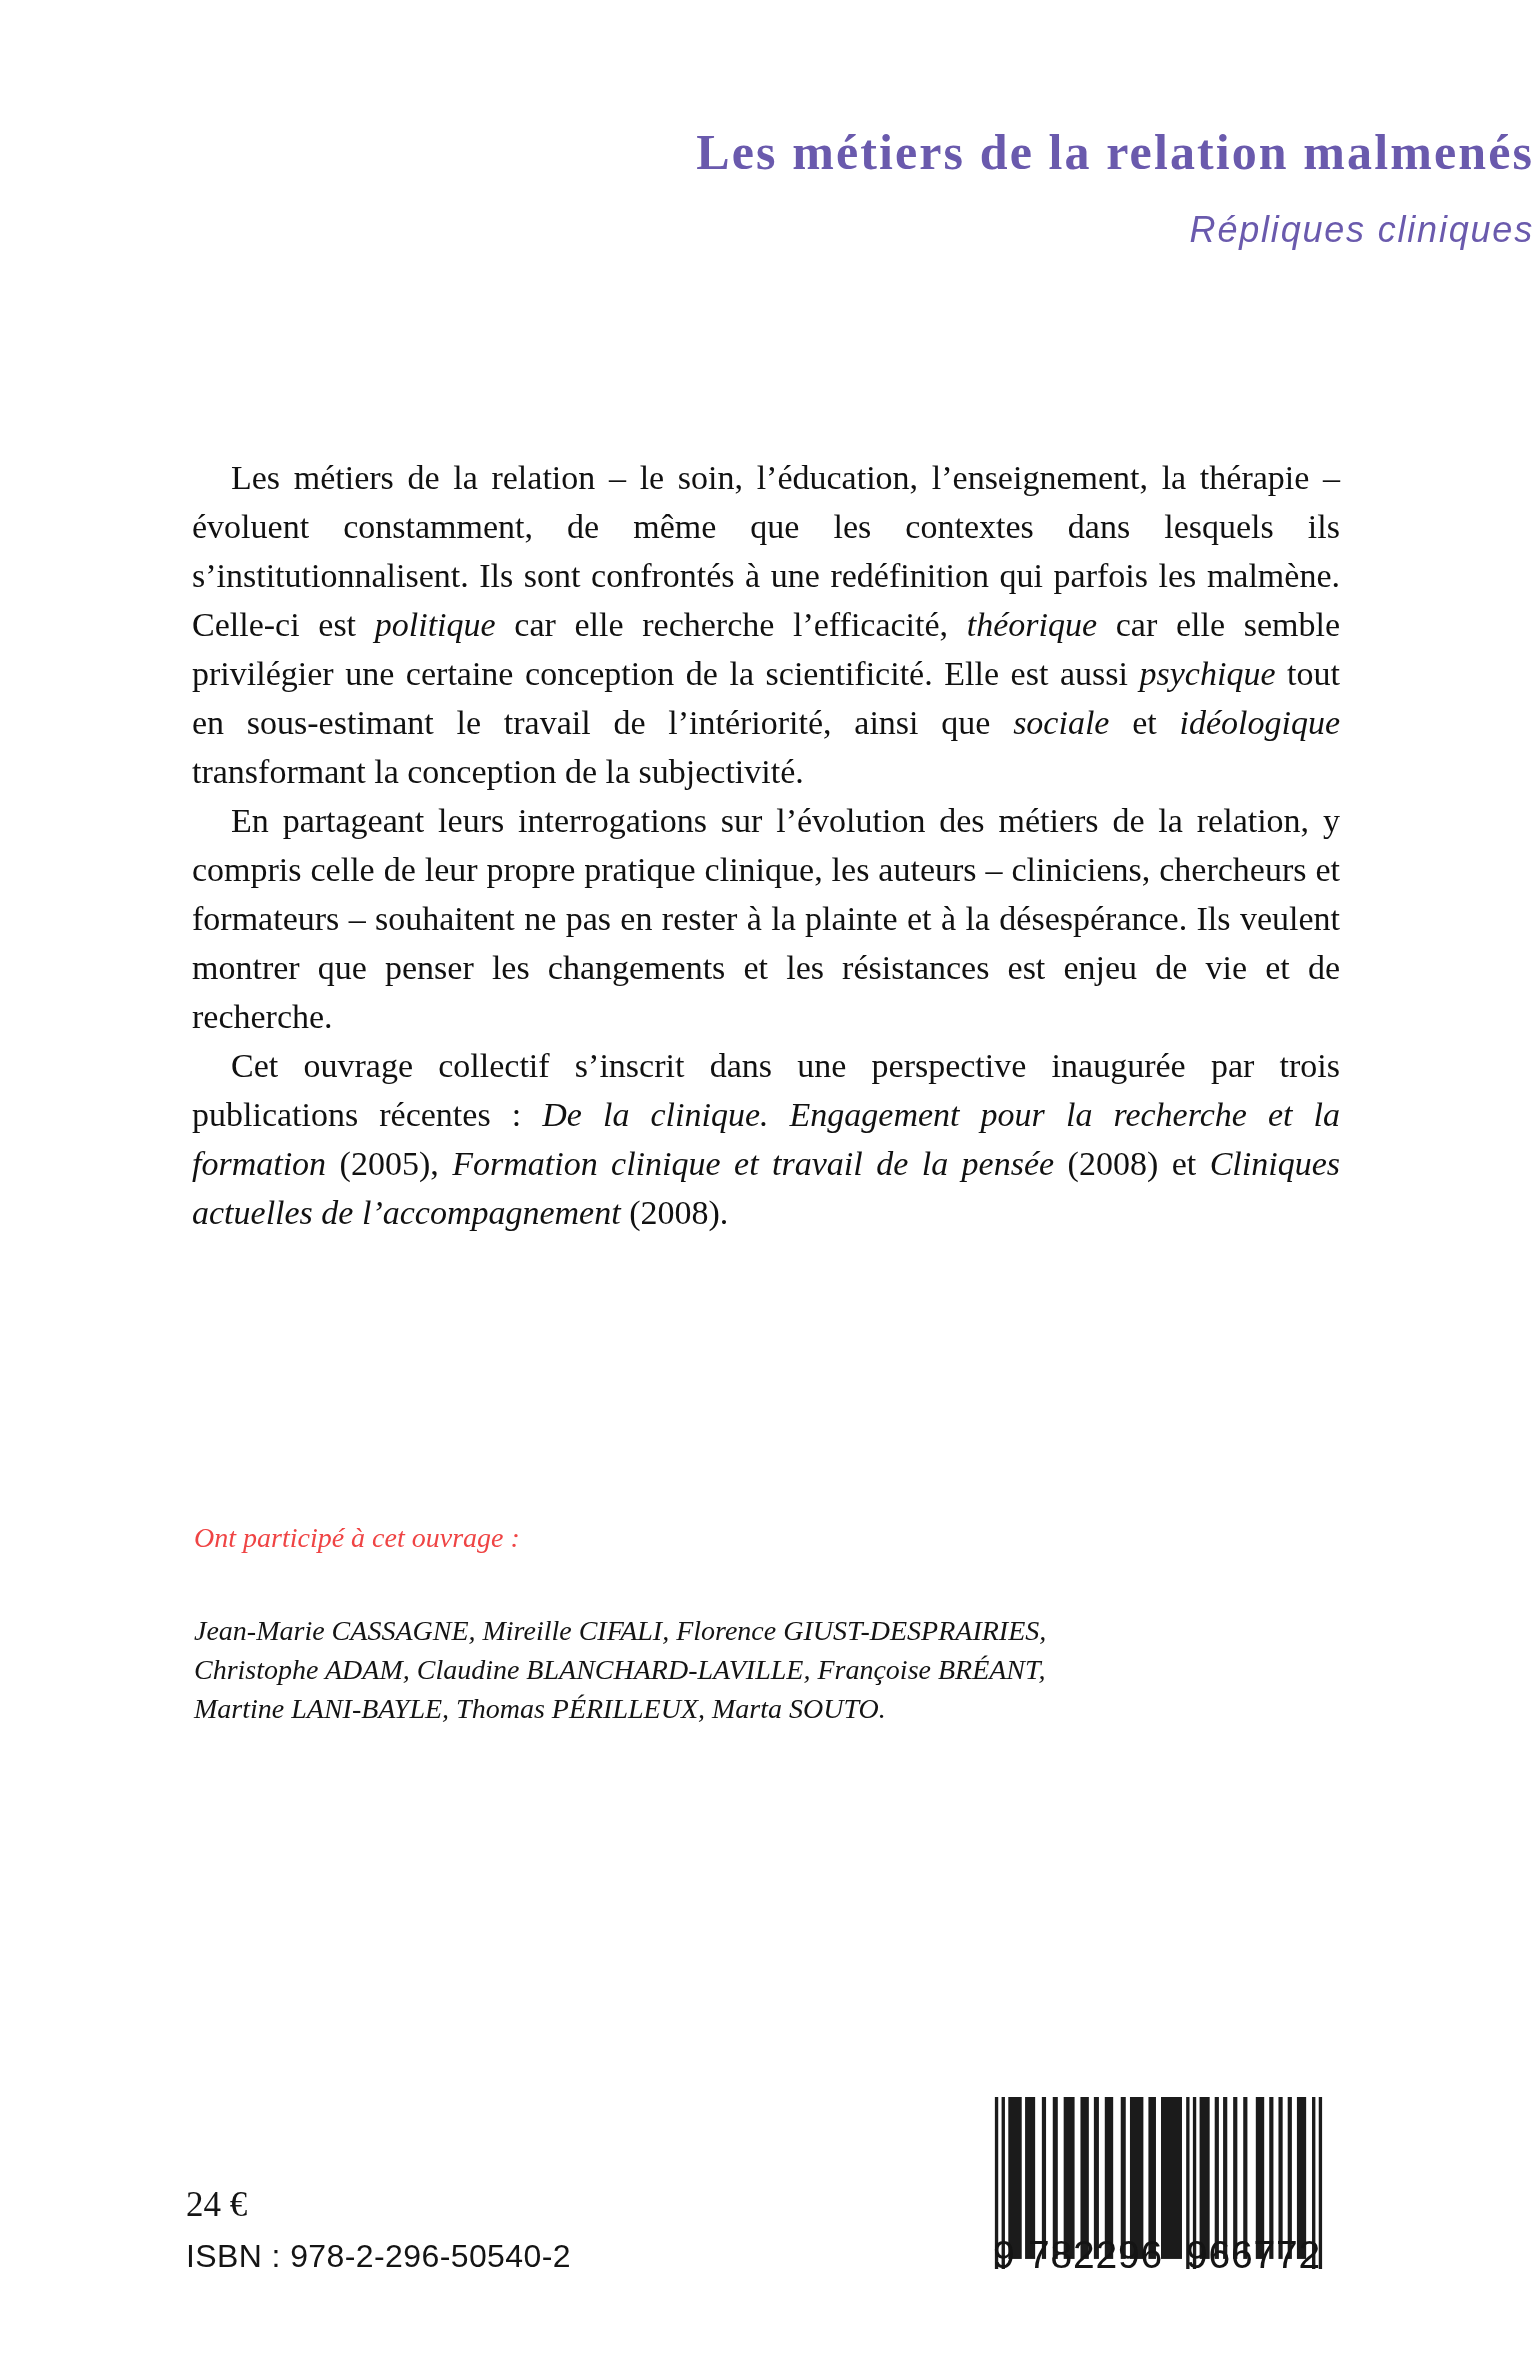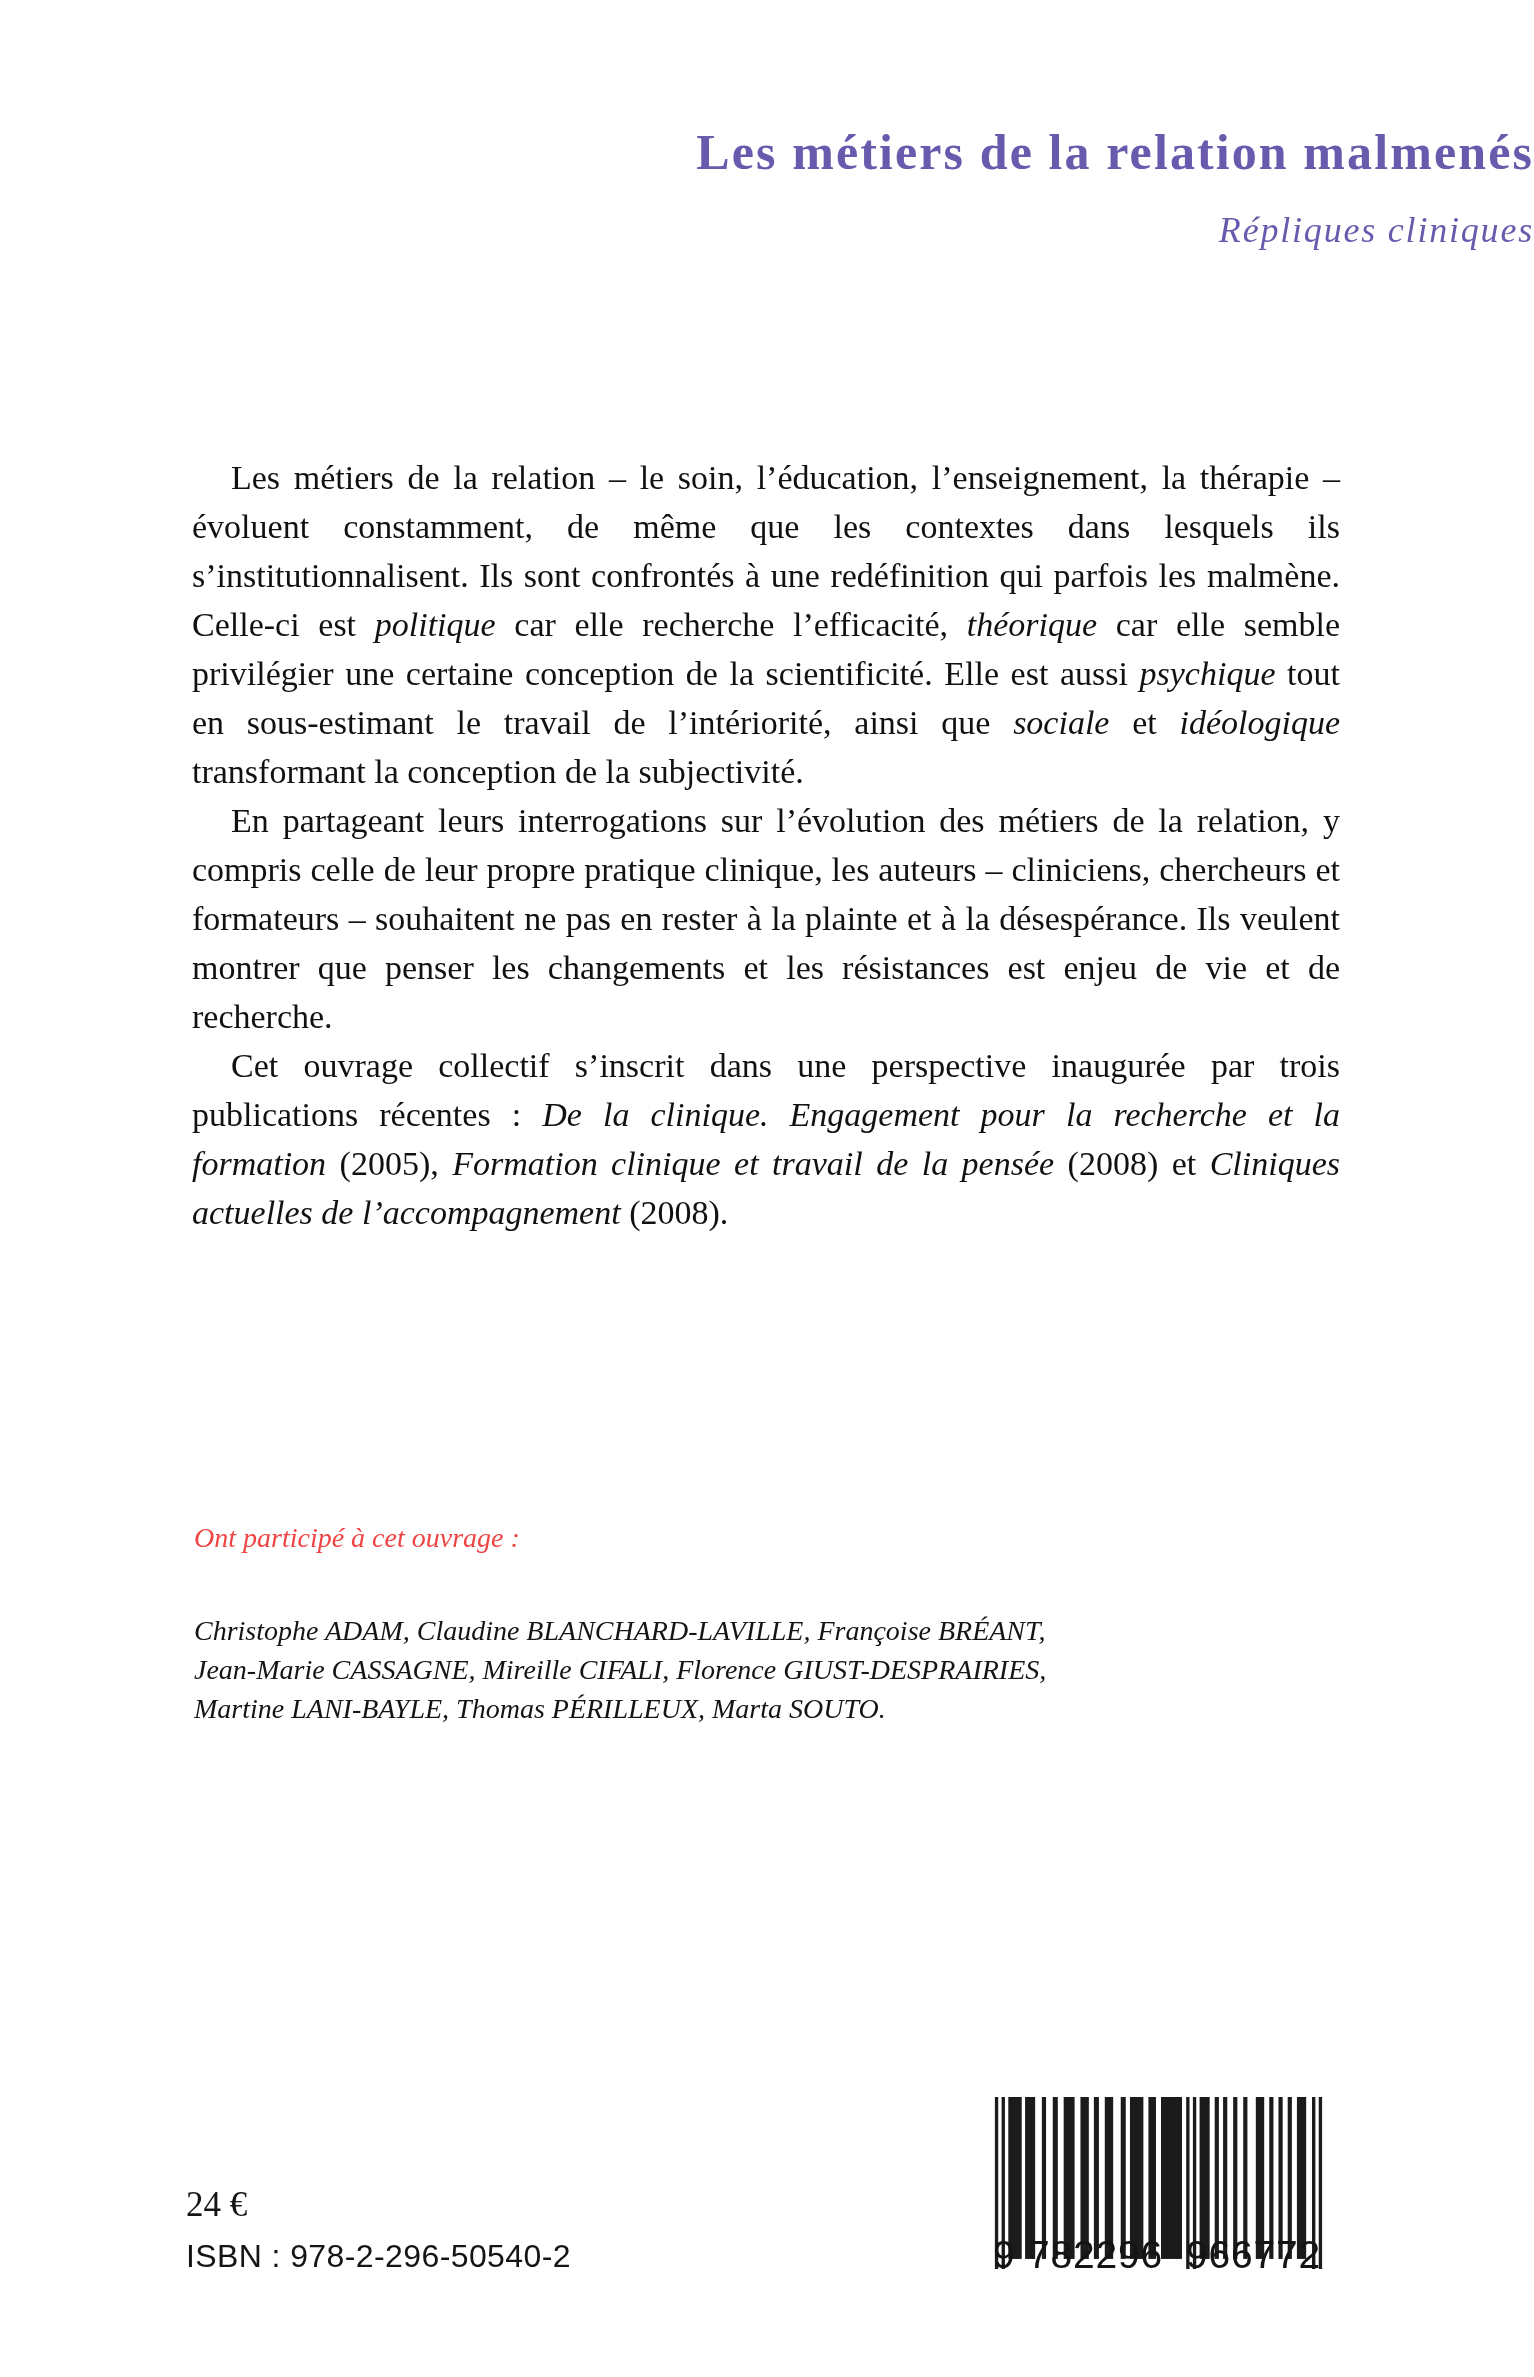--- a/index.html
+++ b/index.html
@@ -32,21 +32,21 @@
     font-weight: bold;
     font-size: 50px;
     line-height: 1.05;
     letter-spacing: 2.1px;
     color: #6a5aad;
     margin: 0;
     padding: 0;
   }
 
   .book-subtitle {
-    font-family: Liberation Serif, serif;
+    font-family: Liberation Sans, sans-serif;
     font-style: italic;
     font-size: 36px;
     letter-spacing: 1.8px;
     color: #6a5aad;
     margin: 0;
     padding: 0;
     margin-top: 30px;
   }
 
   
@@ -163,22 +163,22 @@
     <p><span>Les métiers de la relation – le soin, l’éducation, l’enseignement, la thérapie – évoluent constamment, de même que les contextes dans lesquels ils s’institutionnalisent. Ils sont confrontés à une redéfinition qui parfois les malmène. Celle-ci est </span><i>politique</i><span> car elle recherche l’efficacité, </span><i>théorique</i><span> car elle semble privilégier une certaine conception de la scientificité. Elle est aussi </span><i>psychique</i><span> tout en sous-estimant le travail de l’intériorité, ainsi que </span><i>sociale</i><span> et </span><i>idéologique</i><span> transformant la conception de la subjectivité.</span></p>
 
     <p><span>En partageant leurs interrogations sur l’évolution des métiers de la relation, y compris celle de leur propre pratique clinique, les auteurs – cliniciens, chercheurs et formateurs – souhaitent ne pas en rester à la plainte et à la désespérance. Ils veulent montrer que penser les changements et les résistances est enjeu de vie et de recherche.</span></p>
 
     <p><span>Cet ouvrage collectif s’inscrit dans une perspective inaugurée par trois publications récentes : </span><i>De la clinique. Engagement pour la recherche et la formation</i><span> (2005), </span><i>Formation clinique et travail de la pensée</i><span> (2008) et </span><i>Cliniques actuelles de l’accompagnement</i><span> (2008).</span></p>
   </div>
 
   <div class="contrib-heading">Ont participé à cet ouvrage :</div>
 
   <div class="contrib-list">
+    <div>Jean-Marie CASSAGNE, Mireille CIFALI, Florence GIUST-DESPRAIRIES,</div>
     <div>Christophe ADAM, Claudine BLANCHARD-LAVILLE, Françoise BRÉANT,</div>
-    <div>Jean-Marie CASSAGNE, Mireille CIFALI, Florence GIUST-DESPRAIRIES,</div>
     <div>Martine LANI-BAYLE, Thomas PÉRILLEUX, Marta SOUTO.</div>
   </div>
 
   <div class="price">24 €</div>
   <div class="isbn">ISBN : 978-2-296-50540-2</div>
 
   <div class="barcode">
     <svg width="336" height="172" viewBox="0 0 400 205" xmlns="http://www.w3.org/2000/svg" aria-hidden="true">
       <g fill="#1b1b1b">
 

